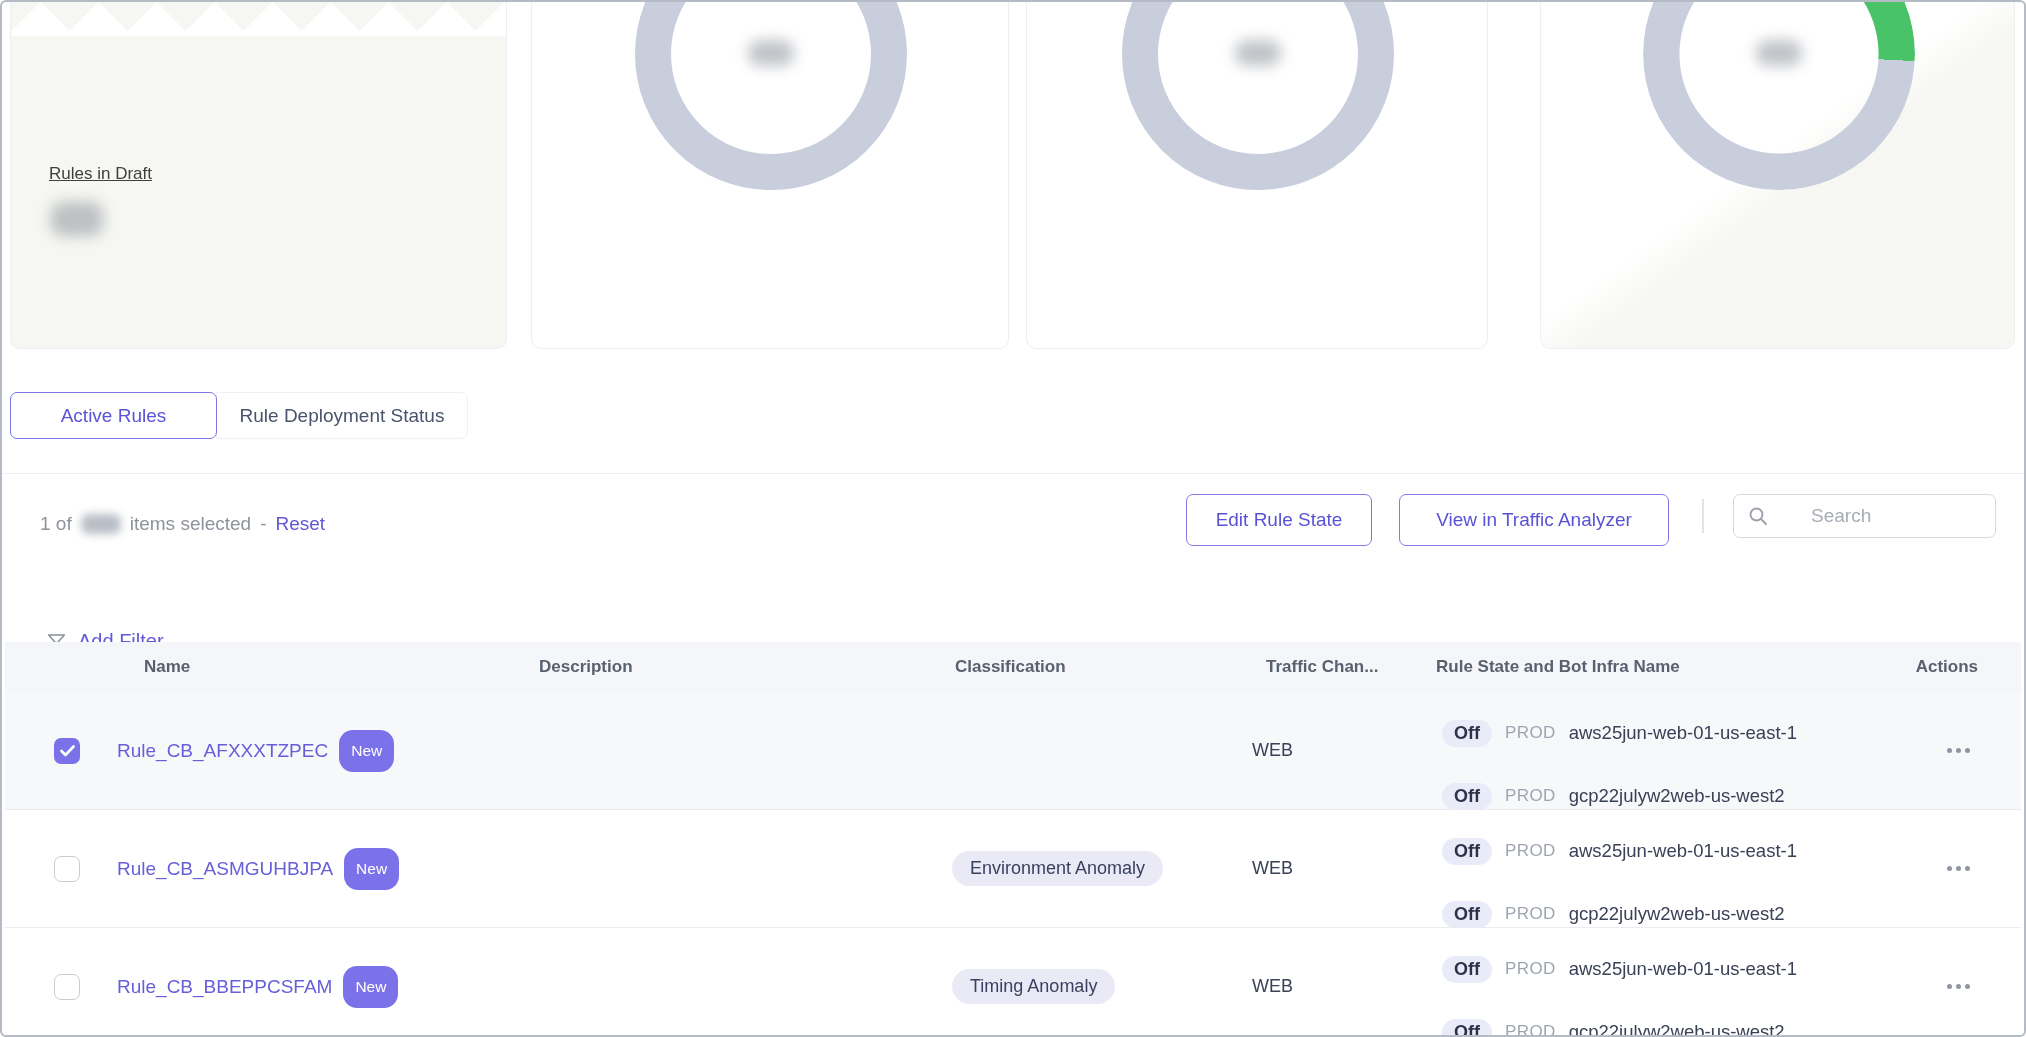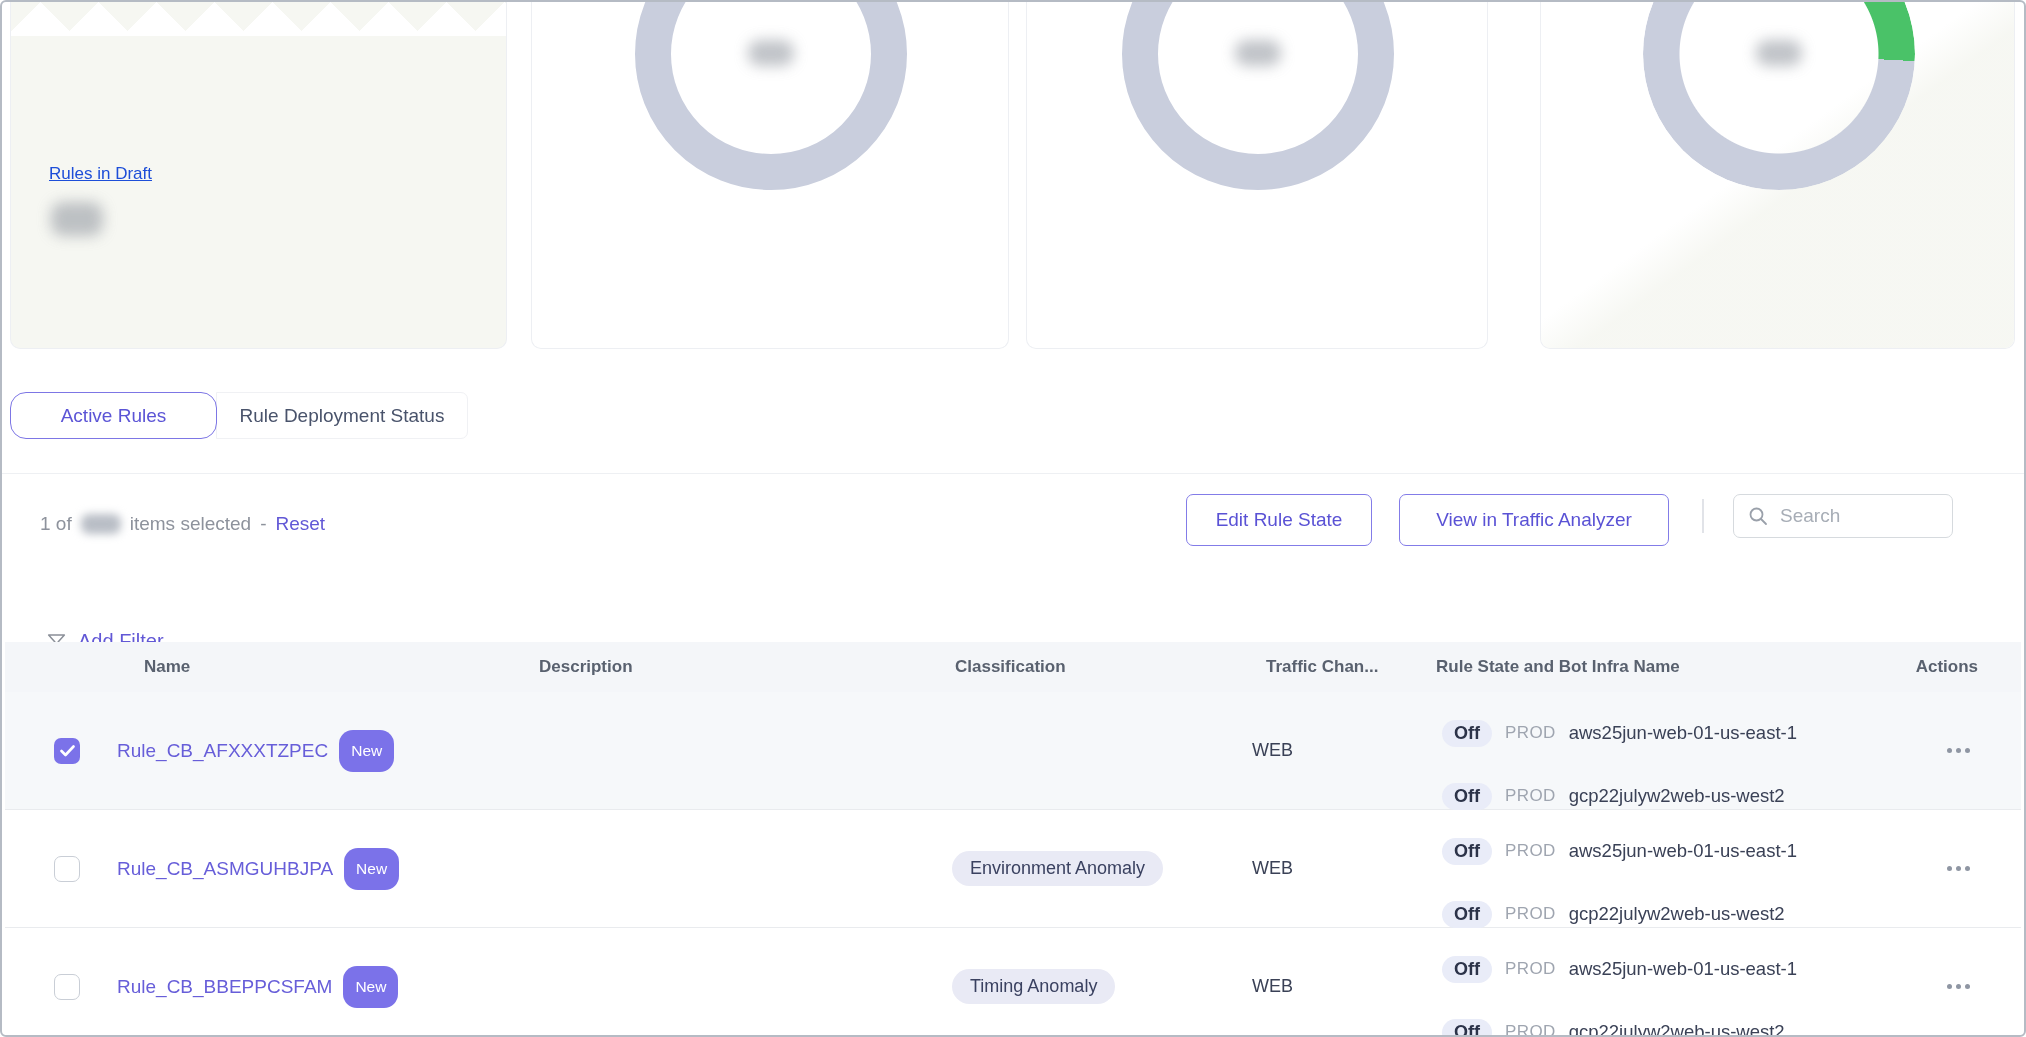--- a/index.html
+++ b/index.html
@@ -20,46 +20,46 @@
   .card4 .diag{position:absolute;inset:0;
     background:linear-gradient(to bottom right,rgba(246,247,242,0) 46%,rgba(246,247,242,.95) 54%);}
   .ring{position:absolute;top:-84px;width:200px;height:200px;border:36px solid #c9cedd;
     border-radius:50%;box-sizing:content-box;}
   .ring2{left:632px;}
   .ring4{position:absolute;top:-84px;left:1640px;width:272px;height:272px;border-radius:50%;
     background:conic-gradient(from 20deg,#4ac268 0deg 73deg,#c9cedd 73deg 360deg);
     -webkit-mask:radial-gradient(circle closest-side,transparent 99px,#000 100px);
     mask:radial-gradient(circle closest-side,transparent 99px,#000 100px);}
   .blob{position:absolute;background:#979ca4;border-radius:12px;filter:blur(7px);opacity:.6;}
-  .draft-link{position:absolute;left:38px;top:162px;font-size:17px;color:#1d4ed8;
+  .draft-link{position:absolute;left:38px;top:162px;font-size:17px;color:#404040;
     text-decoration:underline;cursor:pointer;}
 
   
   .tab{position:absolute;top:390px;height:47px;display:flex;align-items:center;
     justify-content:center;font-size:19px;background:#fff;box-sizing:border-box;cursor:pointer;}
-  .tab-active{left:8px;width:207px;border:1.5px solid #7d76e5;border-radius:16px;
+  .tab-active{left:8px;width:207px;border:1.5px solid #7d76e5;border-radius:7px;
     color:#5b54d6;z-index:2;}
   .tab-idle{left:214px;width:252px;border:1px solid #f0f1f4;border-radius:0 7px 7px 0;
     color:#49536b;}
 
   .section-line{position:absolute;left:0;right:0;top:471px;height:1px;background:#eef0f3;}
 
   
   .selbar{position:absolute;left:38px;top:503px;height:38px;display:flex;align-items:center;
     gap:9px;font-size:19px;color:#8d929c;}
   .selbar .inline-blob{width:40px;height:20px;background:#b9bec6;border-radius:8px;filter:blur(4px);}
   .reset{color:#6258d6;cursor:pointer;}
   .btn{position:absolute;top:492px;height:52px;border:1.5px solid #837ce8;border-radius:7px;
     background:#fff;color:#5a52d5;font-size:19px;display:flex;align-items:center;
     justify-content:center;box-sizing:border-box;cursor:pointer;}
   .btn-edit{left:1184px;width:186px;}
   .btn-traffic{left:1397px;width:270px;}
   .vdiv{position:absolute;left:1700px;top:497px;width:2px;height:34px;background:#e1e3e8;}
-  .search{position:absolute;left:1731px;top:492px;width:220px;height:44px;border:1.5px solid #d6dade;
-    border-radius:7px;display:flex;align-items:center;box-sizing:border-box;background:#fff;}
+  .search{position:absolute;left:1731px;top:492px;width:263px;height:44px;border:1.5px solid #d6dade;
+    border-radius:7px;display:flex;align-items:center;box-sizing:border-box;background:#fff;gap:31px;}
   .search svg{margin:0 10px 0 14px;flex:0 0 auto;}
   .search input{border:none;outline:none;font-size:19px;color:#49536b;width:180px;
     font-family:"Liberation Sans",sans-serif;background:transparent;}
   .search input::placeholder{color:#a7adb6;}
 
   .addfilter{position:absolute;left:44px;top:628px;display:flex;align-items:center;gap:11px;
     cursor:pointer;}
   .addfilter .lbl{font-size:20px;color:#6258d6;}
 
   

